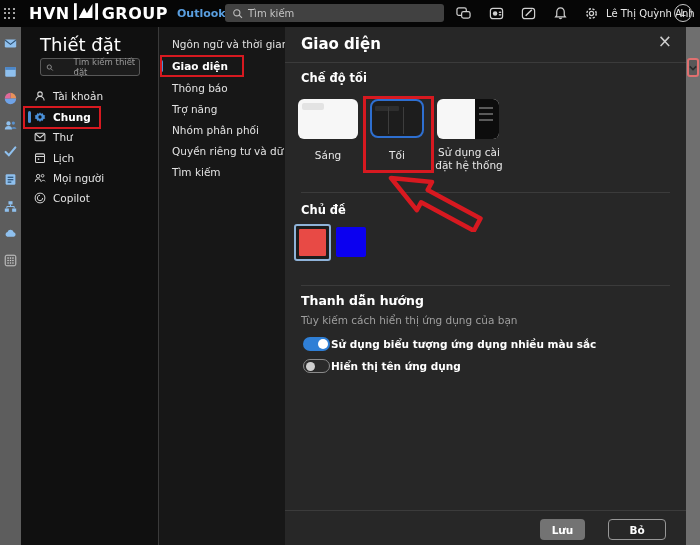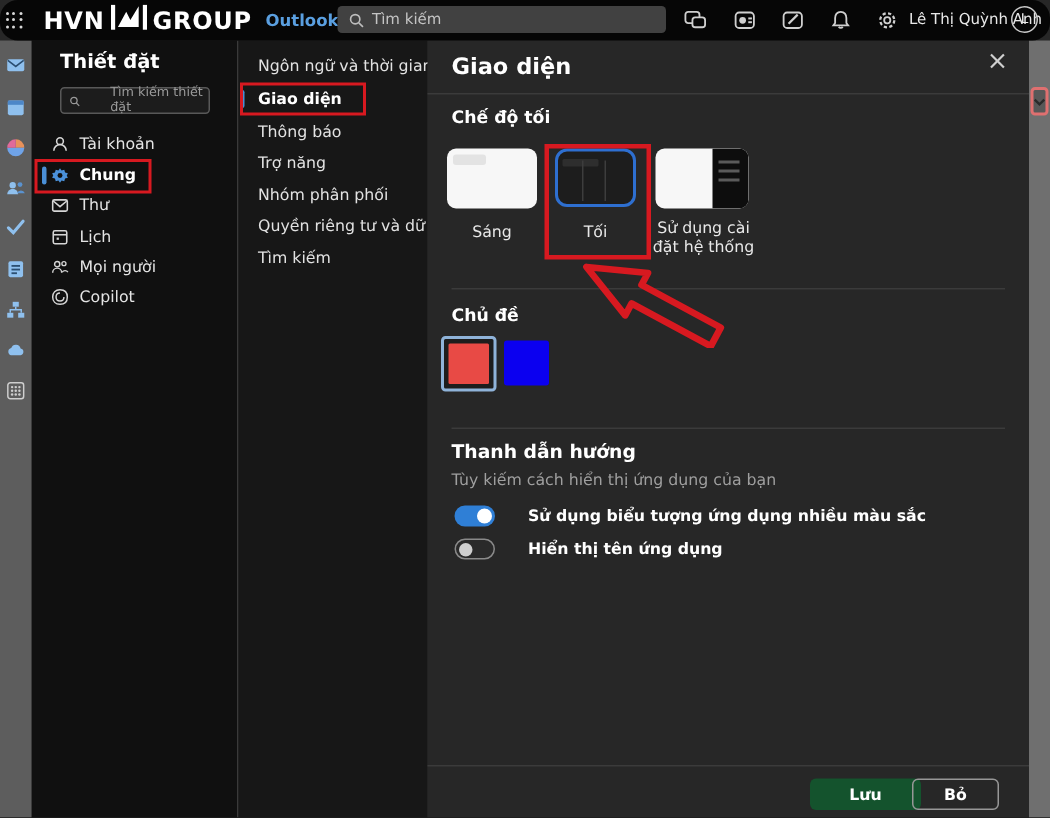--- a/index.html
+++ b/index.html
@@ -2,21 +2,21 @@
 <html><head>
 <meta charset="utf-8">
 <style>
   * { margin:0; padding:0; box-sizing:border-box; }
   html,body { width:700px; height:545px; background:#1a1a1a; overflow:hidden;
     font-family:"DejaVu Sans","Liberation Sans",sans-serif; }
   #screen { position:relative; width:700px; height:545px; background:#272727; }
 
   
   .topbar { position:absolute; left:0; top:0; width:700px; height:27px; background:#060606;
-    display:flex; align-items:center; z-index:30;border-radius:12px; }
+    display:flex; align-items:center; z-index:30; }
   .waffle { position:absolute; left:4px; top:8px; width:11px; height:11px;
     display:grid; grid-template-columns:repeat(3,1fr); gap:2px; }
   .waffle i { width:2px; height:2px; background:#d8d8d8; border-radius:50%; }
   .logo-wrap { position:absolute; left:29px; top:0; height:27px; display:flex; align-items:center; gap:4px; }
   .logo-txt { color:#fff; font-weight:bold; font-size:16px; letter-spacing:.5px; }
   .outlook { position:absolute; left:177px; top:7px; color:#5a9fe0; font-size:11px; font-weight:bold; }
   .tb-search { position:absolute; left:225px; top:4px; width:219px; height:18px; background:#414141;
     border-radius:3px; display:flex; align-items:center; gap:5px; padding-left:7px; }
   .tb-search span { color:#c4c4c4; font-size:10px; }
   .tb-ic { position:absolute; top:6px; width:15px; height:15px; }
@@ -24,21 +24,21 @@
   .avatar { position:absolute; left:674px; top:4px; width:18px; height:18px; border-radius:50%;
     border:1px solid #c9c9c9; color:#eee; font-size:9px; display:flex; align-items:center; justify-content:center; }
 
   
   .rail { position:absolute; left:0; top:27px; width:21px; height:518px; background:#5d5d5d; z-index:20; }
   .rail .ric { position:absolute; left:4px; width:13px; height:13px; }
 
   
   .col1 { position:absolute; left:21px; top:27px; width:138px; height:518px; background:#101010;
     border-right:1px solid #3a3a3a; z-index:10; }
-  .col1-title { position:absolute; left:19px; top:7px; color:#fff; font-size:13px; font-weight:bold; }
+  .col1-title { position:absolute; left:19px; top:7px; color:#fff; font-size:18px; font-weight:normal; }
   .col1-search { position:absolute; left:19px; top:31px; width:100px; height:18px; background:#1c1c1c;
     border:1px solid #585858; border-radius:3px; display:flex; align-items:center; gap:20px; padding-left:5px; }
   .col1-search span { color:#9a9a9a; font-size:8.5px; }
   .s-item { position:absolute; left:0; width:138px; height:20px; display:flex; align-items:center;
     gap:7px; padding-left:13px; }
   .s-item .sic { width:12px; height:12px; flex:0 0 12px; }
   .s-item span { color:#e4e4e4; font-size:10.5px; }
   .s-item.sel span { font-weight:bold; color:#fff; }
   .sel-pill { position:absolute; left:7px; width:3px; height:12px; top:4px; border-radius:2px; background:#4a8fd6; }
 
@@ -67,31 +67,31 @@
   .card-sys .dk { position:absolute; right:0; top:0; width:24px; height:40px; background:#0d0d0d; }
   .card-sys .dk i { position:absolute; left:4px; width:14px; height:2px; background:#5a5a5a; }
   .card-lbl { position:absolute; color:#e8e8e8; font-size:10.5px; text-align:center; line-height:1.25; }
 
   .swatch-outer { position:absolute; left:9px; top:197px; width:37px; height:37px;
     border:2px solid #8fb3d9; border-radius:3px; background:#1d1d1d; padding:3px; }
   .swatch-outer i { display:block; width:100%; height:100%; border-radius:1px; }
   .swatch-blue { position:absolute; left:51px; top:200px; width:30px; height:30px; border-radius:2px; }
 
   .sub-t { position:absolute; left:16px; color:#9f9f9f; font-size:10.5px; }
-  .tog-row { position:absolute; left:18px; display:flex; align-items:center; gap:22px; }
+  .tog-row { position:absolute; left:18px; display:flex; align-items:center; gap:1px; }
   .tog { width:27px; height:14px; border-radius:8px; position:relative; }
   .tog.on { background:#2f7fd6; }
   .tog.on i { position:absolute; right:2px; top:2px; width:10px; height:10px; border-radius:50%; background:#fff; }
   .tog.off { background:#2a2a2a; border:1px solid #8a8a8a; }
   .tog.off i { position:absolute; left:2px; top:1.5px; width:9px; height:9px; border-radius:50%; background:#cfcfcf; }
   .tog-lbl { color:#fff; font-size:10.5px; font-weight:bold; }
 
   .btn { position:absolute; top:492px; height:21px; border-radius:4px; font-size:10.5px; font-weight:bold;
     display:flex; align-items:center; justify-content:center; color:#fff; }
-  .btn-save { left:255px; width:74px; background:#14532d; }
+  .btn-save { left:255px; width:45px; background:#737373; }
   .btn-discard { left:323px; width:58px; background:transparent; border:1px solid #979797; }
 
   
   .rstrip { position:absolute; left:686px; top:27px; width:14px; height:518px; background:#6f6f6f; z-index:25; }
   .rstrip .chev { position:absolute; left:1px; top:31px; width:12px; height:19px; background:#585858;
     border:2px solid #df7070; border-radius:3px; display:flex; align-items:center; justify-content:center; }
 
   
   .anno { position:absolute; border:2px solid #d71920; z-index:40; pointer-events:none; }
   .anno3 { border-width:3px; }

